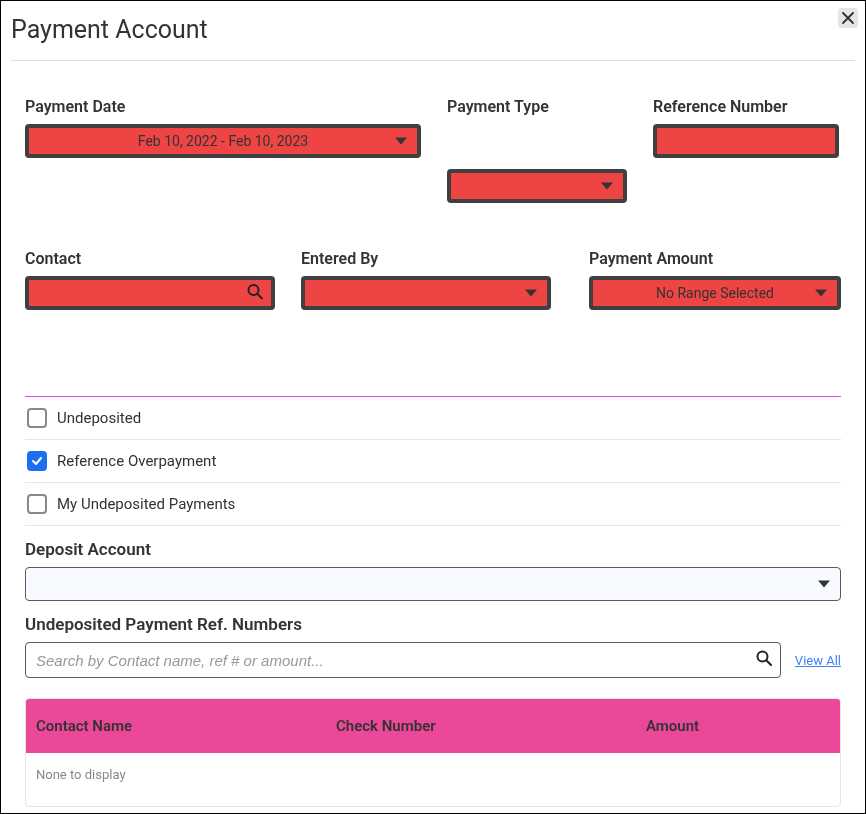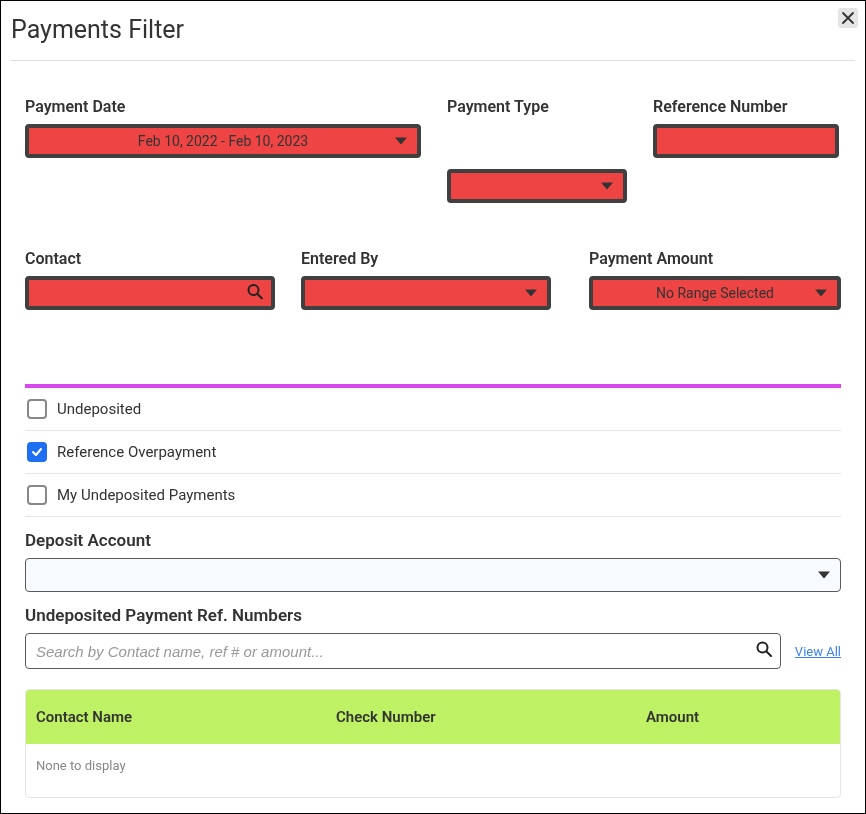--- a/index.html
+++ b/index.html
@@ -91,22 +91,22 @@
       transform: translateY(-50%);
     }
     .w-date { width: 396px; }
     .w-type { width: 180px; gap: 45px; }
     .w-ref { width: 186px; }
     .w-contact { width: 250px; }
     .w-entered { width: 250px; }
     .w-amount { width: 252px; }
 
     .checklist {
-      border-top: 4px solid #d946ef;
-      margin-top: 0;
+      border-top: 1px solid #d946ef;
+      margin-top: 12px;
     }
     .check-row {
       display: flex;
       align-items: center;
       gap: 10px;
       padding: 11px 2px;
       border-bottom: 1px solid #e5e5e5;
     }
     .checkbox {
       width: 20px;
@@ -179,21 +179,21 @@
     }
 
     .table {
       margin-top: 20px;
       border: 1px solid #e5e5e5;
       border-radius: 4px;
       overflow: hidden;
     }
     .thead {
       display: flex;
-      background: #bef264;
+      background: #ec4899;
       padding: 18px 10px;
     }
     .th {
       font-size: 15px;
       font-weight: 600;
       color: #333;
     }
     .th:nth-child(1){ flex: 0 0 300px; }
     .th:nth-child(2){ flex: 0 0 310px; }
     .th:nth-child(3){ flex: 1; }
@@ -208,21 +208,21 @@
 
     .search-mag {
       width: 16px; height: 16px;
     }
   </style>
 </head>
 <body>
 
 <div class="modal">
   <div class="header">
-    <div class="title">Payments Filter</div>
+    <div class="title">Payment Account</div>
     <div class="close-btn">
       <svg viewBox="0 0 12 12">
           <path d="M1 1 L11 11 M11 1 L1 11" stroke="#333" stroke-width="1.8" stroke-linecap="round"></path>
         </svg>
     </div>
   </div>
   <hr class="divider">
 
   <div class="body">
 

